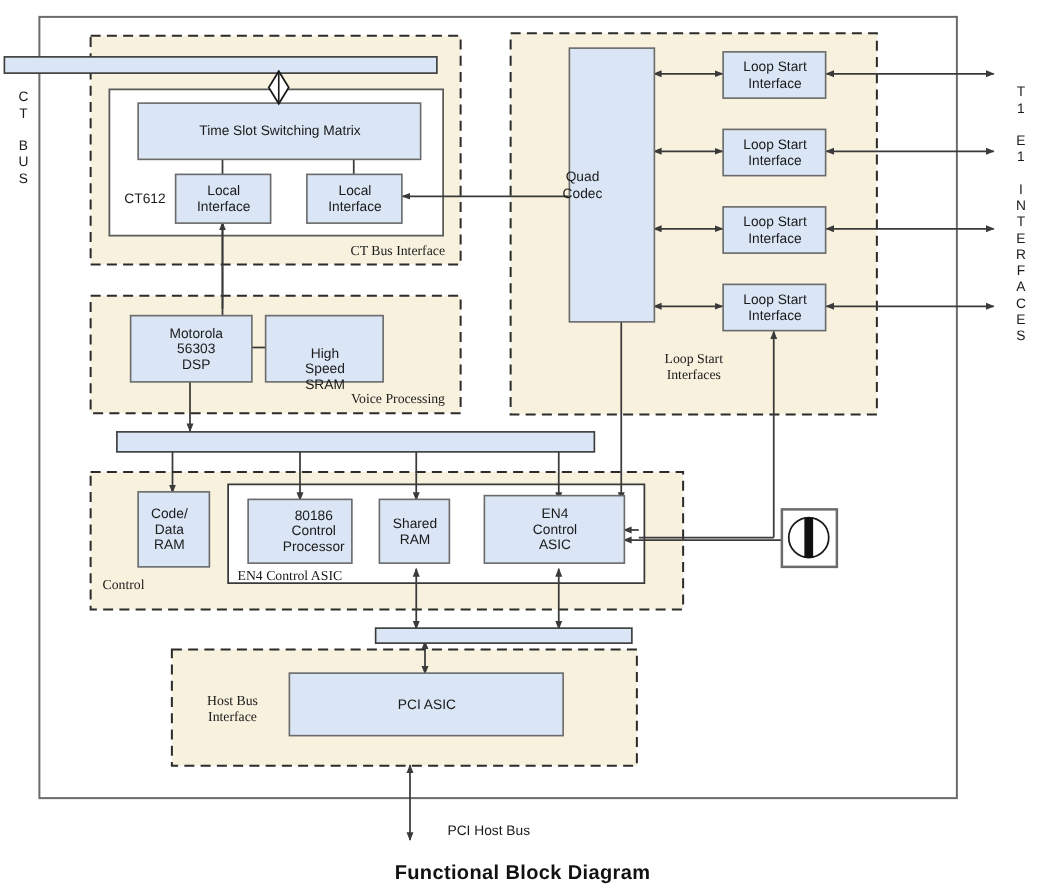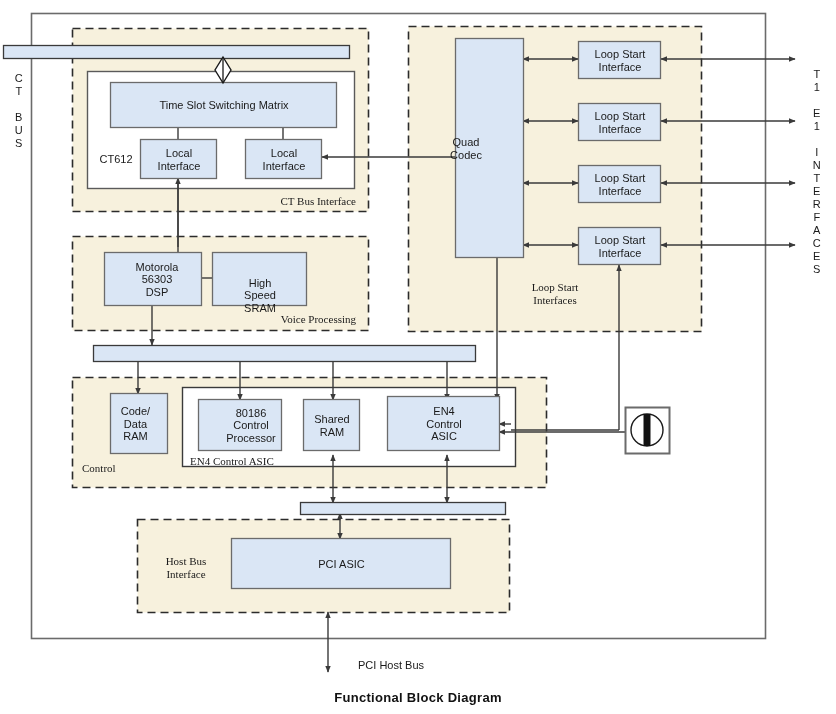--- a/index.html
+++ b/index.html
@@ -59,21 +59,21 @@
     position: absolute;
     font-size: 11px;
     color: #1a1a1a;
   }
   .caption {
     position: absolute;
     left: 0;
     top: 690px;
     width: 836px;
     text-align: center;
-    font-size: 13px;
+    font-size: 16px;
     font-weight: bold;
     letter-spacing: 0.3px;
     color: #111111;
   }
 </style>
 </head>
 <body>
 
 <div id="stage">
 

